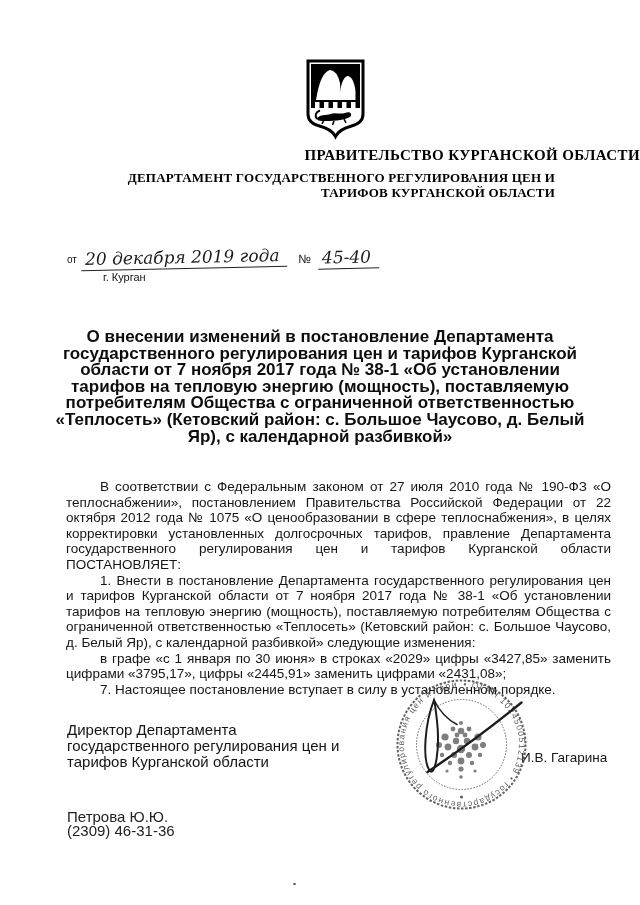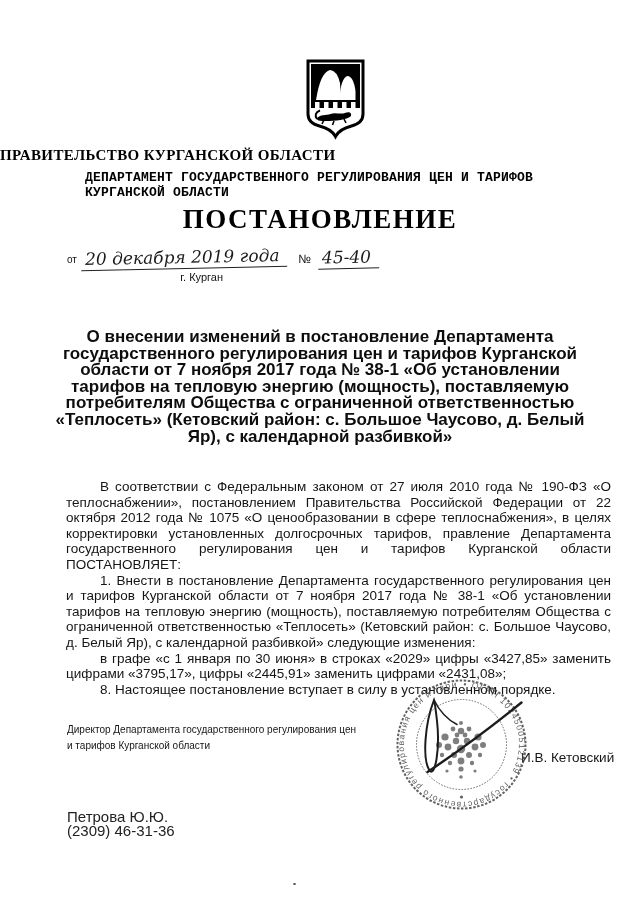--- a/index.html
+++ b/index.html
@@ -10,28 +10,28 @@
     background:#ffffff;
     font-family:"Liberation Sans",sans-serif;
     color:#1a1a1a;
     overflow:hidden;
   }
   
   .emblem{position:absolute;left:304px;top:59px;width:63px;height:81px;}
   
   .org1{
     position:absolute;top:147px;left:0;width:100%;
-    text-align:left;
+    text-align:right;
     font-family:"Liberation Serif",serif;
     font-weight:bold;font-size:15px;letter-spacing:.4px;color:#000;
   }
   .org2{
     position:absolute;top:171px;left:85px;width:470px;
-    text-align:left;
-    font-family:Liberation Mono, monospace;
+    text-align:right;
+    font-family:Liberation Serif, serif;
     font-weight:bold;font-size:13px;line-height:14.5px;letter-spacing:.2px;color:#000;
   }
   .doctype{
     position:absolute;top:204px;left:0;width:100%;
     text-align:center;
     font-family:"Liberation Serif",serif;
     font-weight:bold;font-size:27px;letter-spacing:1.5px;color:#000;
   }
   
   .dateline{position:absolute;top:247px;left:67px;white-space:nowrap;}
@@ -40,39 +40,39 @@
     font-family:"DejaVu Serif",serif;
     font-style:italic;
     font-size:17px;color:#1b1b1b;
     display:inline-block;
     transform:rotate(-1.2deg);
   }
   .u{border-bottom:1.4px solid #222;padding:0 8px 1px 4px;}
   .num-label{font-size:12px;color:#111;margin:0 2px 0 6px;}
   .city{
     position:absolute;top:271px;left:103px;width:120px;
-    text-align:right;font-size:11px;color:#111;
+    text-align:left;font-size:11px;color:#111;
   }
   
   .title{
     position:absolute;top:329px;left:41px;width:558px;
     text-align:center;font-weight:bold;
     font-size:17px;line-height:16.6px;color:#0d0d0d;
   }
   
   .body{
     position:absolute;top:432px;left:66px;width:545px;
     font-size:13.5px;line-height:15.6px;
     text-align:justify;color:#151515;margin-top:47px;
   }
   .body p{margin:0;text-indent:34px;}
   
   .sig-position{
     position:absolute;top:722px;left:67px;width:292px;
-    font-size:10px;line-height:16px;color:#151515;
+    font-size:15px;line-height:16px;color:#151515;
   }
   .sig-name{
     position:absolute;top:750px;left:521px;
     font-size:13.5px;color:#151515;white-space:nowrap;
   }
   .stamp{position:absolute;left:390px;top:673px;width:143px;height:143px;}
   
   .footer{
     position:absolute;top:810px;left:67px;
     font-size:15px;line-height:13.5px;color:#222;
@@ -93,41 +93,40 @@
     <path d="M12 41 Q16.5 13 26 11 Q33 11.5 36 24 L37 41 Z" fill="#fff"></path>
     <path d="M35.5 41 Q36.5 19 43.5 17 Q49.5 17.5 51.5 32 L51.5 41 Z" fill="#fff"></path>
     <path d="M12.5 60 C16 54.5 22 57 26.5 55 C31.5 52.8 36.5 56 41.5 53.8 C45.5 52 48.5 54.5 46.5 57.5 C42 61.5 22 63 14.5 61.5 Z" fill="#000"></path>
     <path d="M13 60 C10.5 56.5 11.5 53 16 51.5" fill="none" stroke="#000" stroke-width="2"></path>
     <path d="M20 61 l-2 4 M30 62 l-1.5 4 M40 60 l2 4" stroke="#000" stroke-width="1.6" fill="none"></path>
   </svg>
 
   <div class="org1">ПРАВИТЕЛЬСТВО КУРГАНСКОЙ ОБЛАСТИ</div>
   <div class="org2">ДЕПАРТАМЕНТ ГОСУДАРСТВЕННОГО РЕГУЛИРОВАНИЯ ЦЕН И ТАРИФОВ КУРГАНСКОЙ ОБЛАСТИ</div>
 
-  <div class="doctype">ПОСТАНОВЛЕНИЕ</div>
 
   <div class="dateline">
     <span class="small-label">от</span>
     <span class="hand u">20 декабря 2019 года</span>
     <span class="num-label">№</span>
     <span class="hand u">45-40</span>
   </div>
   <div class="city">г. Курган</div>
 
   <div class="title">О внесении изменений в постановление Департамента государственного регулирования цен и тарифов Курганской области от 7 ноября 2017 года № 38-1 «Об установлении тарифов на тепловую энергию (мощность), поставляемую потребителям Общества с ограниченной ответственностью «Теплосеть» (Кетовский район: с. Большое Чаусово, д. Белый Яр), с календарной разбивкой»</div>
 
   <div class="body">
     <p>В соответствии с Федеральным законом от 27 июля 2010 года № 190-ФЗ «О теплоснабжении», постановлением Правительства Российской Федерации от 22 октября 2012 года № 1075 «О ценообразовании в сфере теплоснабжения», в целях корректировки установленных долгосрочных тарифов, правление Департамента государственного регулирования цен и тарифов Курганской области ПОСТАНОВЛЯЕТ:</p>
     <p>1. Внести в постановление Департамента государственного регулирования цен и тарифов Курганской области от 7 ноября 2017 года № 38-1 «Об установлении тарифов на тепловую энергию (мощность), поставляемую потребителям Общества с ограниченной ответственностью «Теплосеть» (Кетовский район: с. Большое Чаусово, д. Белый Яр), с календарной разбивкой» следующие изменения:</p>
     <p>в графе «с 1 января по 30 июня» в строках «2029» цифры «3427,85» заменить цифрами «3795,17», цифры «2445,91» заменить цифрами «2431,08»;</p>
-    <p>8. Настоящее постановление вступает в силу в установленном порядке.</p>
+    <p>7. Настоящее постановление вступает в силу в установленном порядке.</p>
   </div>
 
   <div class="sig-position">Директор Департамента государственного регулирования цен и тарифов Курганской области</div>
-  <div class="sig-name">И.В. Кетовский</div>
+  <div class="sig-name">И.В. Гагарина</div>
 
   <svg class="stamp" viewBox="0 0 143 143" aria-hidden="true">
     <defs>
       <filter id="blr" x="-20%" y="-20%" width="140%" height="140%">
         <feGaussianBlur stdDeviation="0.55"></feGaussianBlur>
       </filter>
       <path id="ringpath" d="M71.5 14 a57.5 57.5 0 1 1 -0.01 0"></path>
     </defs>
     <g opacity="0.82">
       <circle cx="71.5" cy="71.5" r="64" fill="none" stroke="#3f3f3f" stroke-width="2" stroke-dasharray="2.5 1.6" filter="url(#blr)"></circle>

